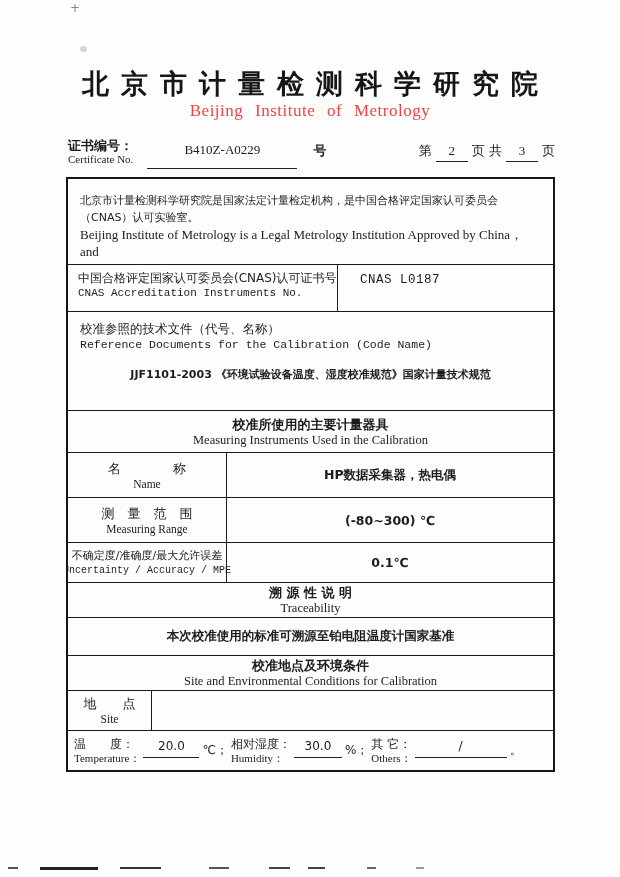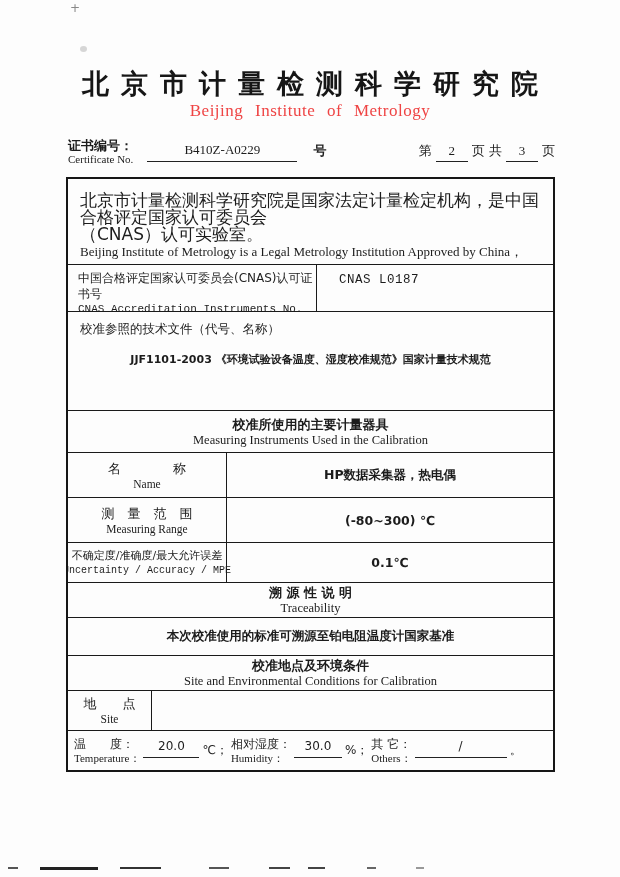--- a/index.html
+++ b/index.html
@@ -24,41 +24,41 @@
   }
   .cert-row{
     position:absolute;top:138px;left:68px;width:487px;
     display:flex;justify-content:space-between;align-items:flex-start;
   }
   .cert-left{display:flex;align-items:flex-start;}
   .cert-label .l1{font-size:13px;font-weight:bold;line-height:15px;}
   .cert-label .l2{font-size:11px;line-height:13px;}
   .cert-num{
     display:inline-block;width:150px;text-align:center;font-size:13px;
-    border-bottom:1.5px solid #222;margin:4px 0 0 14px;padding-bottom:3px;
+    border-bottom:1.5px solid #222;margin:4px 0 0 14px;padding-bottom:10px;
   }
   .cert-suffix{font-size:13px;font-weight:bold;margin:4px 0 0 16px;}
   .pagination{font-size:13px;margin-top:4px;white-space:nowrap;}
   .pagination .u{
     display:inline-block;width:32px;text-align:center;
     border-bottom:1.5px solid #222;padding-bottom:2px;margin:0 4px;
   }
 
   
   .main-box{
     position:absolute;left:66px;top:177px;width:489px;height:595px;
     border:2px solid #161616;box-sizing:border-box;background:transparent;
   }
   .row{box-sizing:border-box;border-bottom:1.5px solid #1a1a1a;overflow:hidden;}
   .row:last-child{border-bottom:none;}
   .r-statement{height:86px;padding:13px 12px 0 12px;}
-  .r-statement .cnl{font-size:17px;line-height:17px;}
+  .r-statement .cnl{font-size:11px;line-height:17px;}
   .r-statement .enl{font-size:13px;line-height:17px;}
   .r-cnas{height:47px;display:flex;}
-  .r-cnas .lcell{width:249px;border-right:1.5px solid #1a1a1a;box-sizing:border-box;
+  .r-cnas .lcell{width:270px;border-right:1.5px solid #1a1a1a;box-sizing:border-box;
     padding:5px 0 0 10px;}
   .r-cnas .lcell .cnl{font-size:12px;line-height:16px;}
   .r-cnas .lcell .enl{font-size:11px;line-height:14px;}
   .r-cnas .vcell{flex:1;display:flex;align-items:flex-start;padding:8px 7px 0 22px;
     font-size:12.5px;letter-spacing:.5px;}
   .r-ref{height:99px;padding:8px 0 0 12px;}
   .r-ref .cnl{font-size:12.5px;line-height:17px;}
   .r-ref .enl{font-size:11.5px;line-height:15px;}
   .r-ref .val{font-size:11px;text-align:center;margin:15px 12px 16px 0;font-weight:600;}
   .hdr-row{display:flex;flex-direction:column;justify-content:center;align-items:center;}
@@ -157,20 +157,21 @@
     <div class="row r-cnas">
       <div class="lcell">
         <div class="cnl">中国合格评定国家认可委员会(CNAS)认可证书号</div>
         <div class="enl mono">CNAS Accreditation Instruments No.</div>
       </div>
       <div class="vcell mono">CNAS L0187</div>
     </div>
 
     <div class="row r-ref">
       <div class="cnl">校准参照的技术文件（代号、名称）</div>
+      <div class="enl mono">Reference Documents for the Calibration (Code Name)</div>
       <div class="val">JJF1101-2003 《环境试验设备温度、湿度校准规范》国家计量技术规范</div>
     </div>
 
     <div class="row r-insthdr hdr-row">
       <div class="hdr-cn">校准所使用的主要计量器具</div>
       <div class="hdr-en serif">Measuring Instruments Used in the Calibration</div>
     </div>
 
     <div class="row r-name lv-row">
       <div class="lcell">

